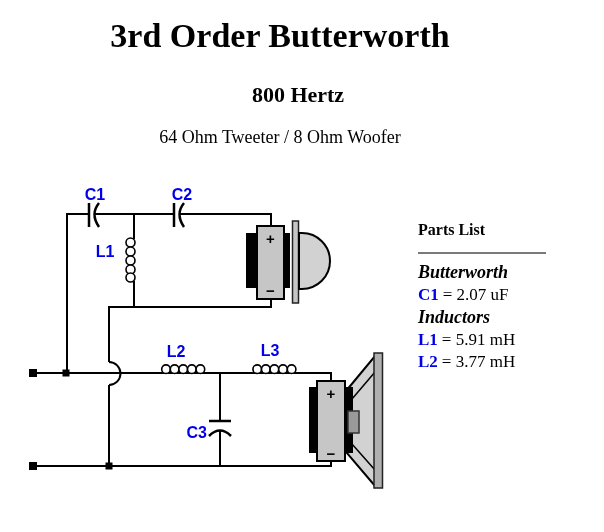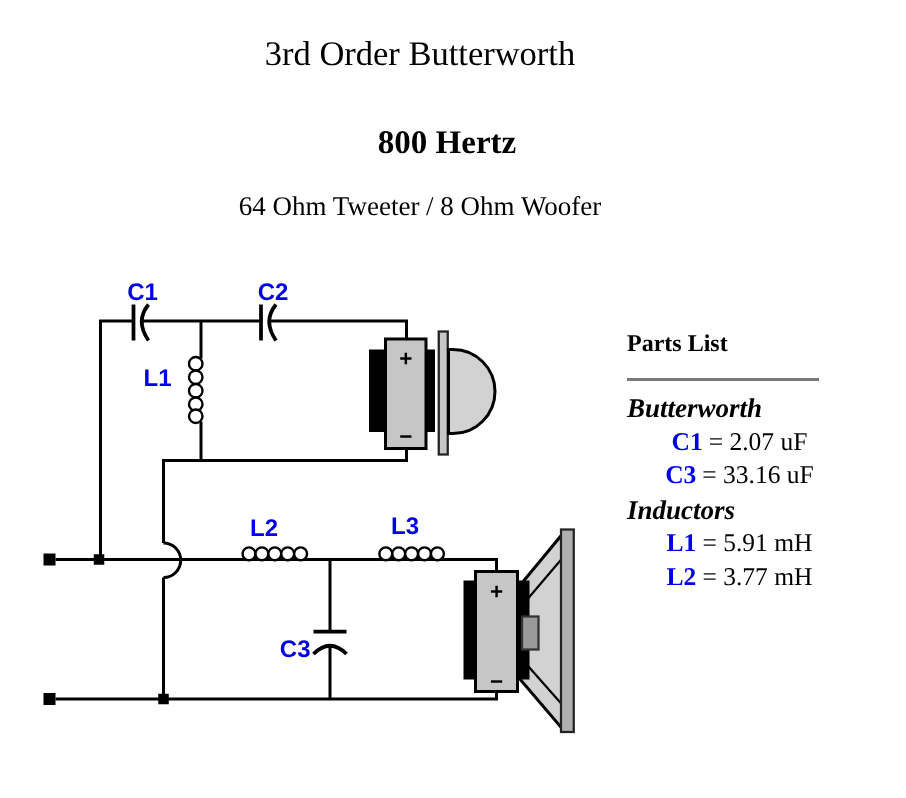--- a/index.html
+++ b/index.html
@@ -1,34 +1,34 @@
 <!DOCTYPE html>
 <html><head>
 <meta charset="utf-8">
 <style>
   html,body{margin:0;padding:0;}
   body{
     width:604px;height:532px;position:relative;background:#ffffff;
     font-family:"Liberation Serif",serif;color:#000;overflow:hidden;
   }
   .hdr{position:absolute;left:0;width:560px;text-align:center;}
-  .title{top:18px;font-size:23px;line-height:36px;}
+  .title{top:18px;font-size:34px;line-height:36px;font-weight:bold;}
   .freq{top:82px;font-size:22px;font-weight:bold;margin-left:18px;}
   .drivers{top:127px;font-size:18px;}
 
   .schematic{position:absolute;left:0;top:0;width:604px;height:532px;}
 
   .sch-label{font-family:"Liberation Sans",sans-serif;font-weight:bold;font-size:16px;fill:#0000e8;}
   .pm{font-family:"Liberation Sans",sans-serif;font-weight:bold;font-size:15px;fill:#000;text-anchor:middle;}
 
   .parts{position:absolute;left:418px;top:217px;width:150px;}
   .pl-title{font-size:16px;font-weight:bold;line-height:26px;}
   .pl-rule{border:0;border-top:2px solid #7a7a7a;width:128px;margin:9px 0 7px 0;}
   .pl-heading{font-size:18px;font-weight:bold;font-style:italic;line-height:22.5px;}
-  .pl-row{font-size:17px;line-height:22.5px;text-align:center;}
+  .pl-row{font-size:17px;line-height:22.5px;}
   .pl-ref{color:#0000e8;font-weight:bold;margin-right:4px;}
 </style>
 </head>
 <body>
 
 <div class="hdr title">3rd Order Butterworth</div>
 <div class="hdr freq">800 Hertz</div>
 <div class="hdr drivers">64 Ohm Tweeter / 8 Ohm Woofer</div>
 
 <svg class="schematic" viewBox="0 0 604 532">
@@ -114,17 +114,16 @@
     <text class="pm" x="331" y="399">+</text>
     <text class="pm" x="331" y="459">−</text>
   </g>
 </svg>
 
 <div class="parts">
   <div class="pl-title">Parts List</div>
   <hr class="pl-rule">
   <div class="pl-heading">Butterworth</div>
   <div class="pl-row"><span class="pl-ref">C1</span><span>= 2.07 uF</span></div>
-  <div class="pl-row"><span class="pl-ref">C3</span><span>= 33.16 uF</span></div>
   <div class="pl-heading">Inductors</div>
   <div class="pl-row"><span class="pl-ref">L1</span><span>= 5.91 mH</span></div>
   <div class="pl-row"><span class="pl-ref">L2</span><span>= 3.77 mH</span></div>
 </div>
 
 </body></html>

